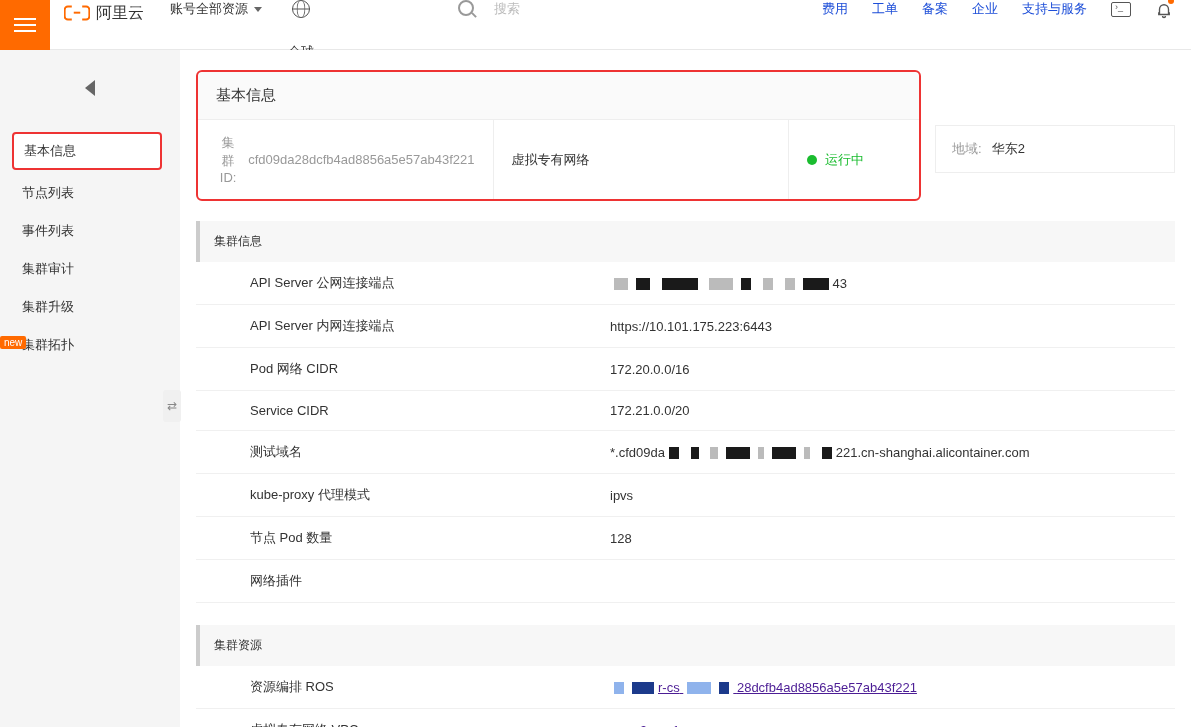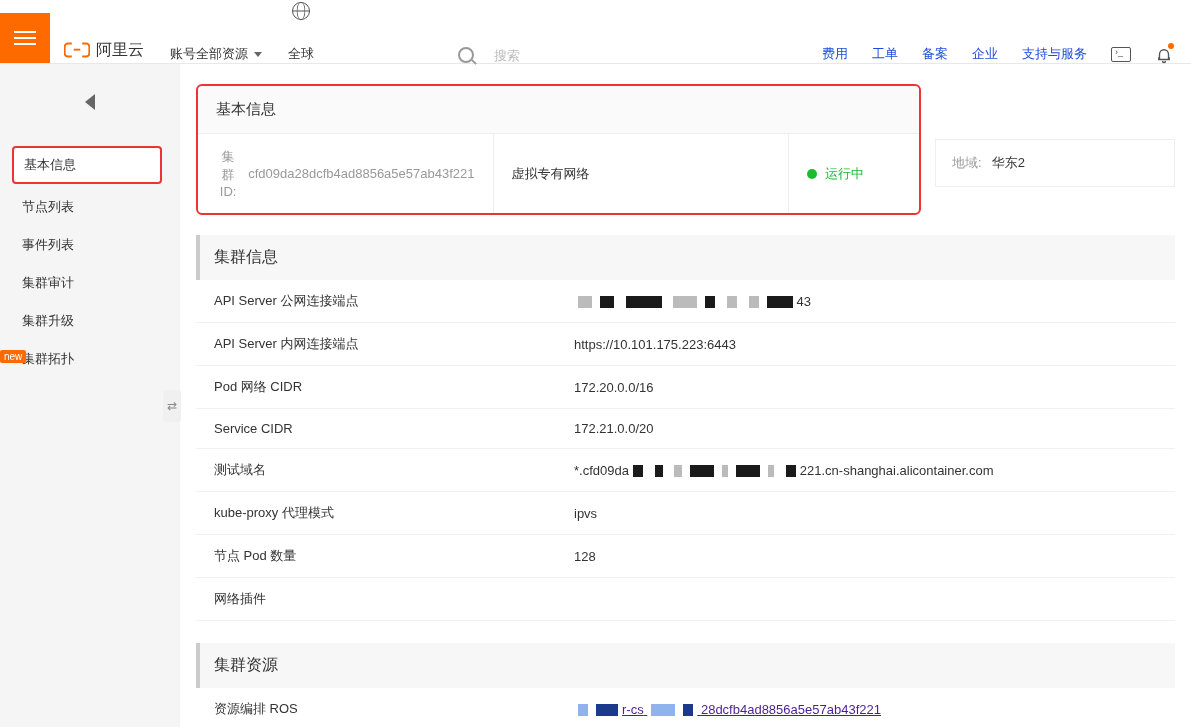--- a/index.html
+++ b/index.html
@@ -1,19 +1,19 @@
 <!DOCTYPE html>
 <html><head>
 <meta charset="utf-8">
 <style>
 * { margin: 0; padding: 0; box-sizing: border-box; font-family: -apple-system, "PingFang SC", "Microsoft YaHei", sans-serif; }
 body { background: #fff; color: #333; font-size: 13px; }
 
 
-.topbar { height: 64px; display: flex; align-items: flex-end; border-bottom: 1px solid #e8e8e8; }
+.topbar { height: 50px; display: flex; align-items: flex-start; border-bottom: 1px solid #e8e8e8; }
 .hamburger { width: 50px; height: 50px; background: #ff6a00; display: flex; align-items: center; justify-content: center; cursor: pointer; }
 .hamburger span { width: 22px; height: 2px; background: #fff; position: relative; }
 .hamburger span::before, .hamburger span::after { content: ""; position: absolute; left: 0; width: 22px; height: 2px; background: #fff; }
 .hamburger span::before { top: -6px; }
 .hamburger span::after { top: 6px; }
 .logo { display: flex; align-items: center; padding: 0 14px; gap: 4px; }
 .logo svg { width: 26px; height: 26px; }
 .logo-text { font-size: 16px; color: #333; margin-left: 2px; }
 .account-scope { padding: 0 12px; color: #333; display: flex; align-items: center; gap: 6px; cursor: pointer; }
 .caret-down { display: inline-block; width: 0; height: 0; border-left: 4px solid transparent; border-right: 4px solid transparent; border-top: 5px solid #666; }
@@ -51,23 +51,23 @@
 .card-head { padding:14px 18px; font-size:15px; background:#fafafa; border-bottom:1px solid #eee; border-radius:6px 6px 0 0; }
 .red-card-row { display:flex; }
 .red-card-cell { flex:1; padding:14px 18px; border-right:1px solid #eee; font-size:13px; display:flex; align-items:center; gap:8px;text-align:center; }
 .red-card-cell:last-child { border-right:none; }
 .muted { color:#999; }
 .status-dot { width:10px; height:10px; border-radius:50%; background:#1abc2f; }
 .status-text { color:#1abc2f; }
 .region-box { width:240px; border:1px solid #eee; padding:14px 16px; display:flex; align-items:center; gap:10px; margin-top:55px; height:48px; }
 
 .section { margin-bottom:22px; }
-.section-head { border-left:4px solid #ccc; background:#f7f7f7; padding:12px 14px; font-size:16px; }
+.section-head { border-left:4px solid #ccc; background:#f7f7f7; padding:12px 14px; font-size:12px; }
 .info-row { display:flex; border-bottom:1px solid #f0f0f0; padding:12px 18px; align-items:center; }
-.info-label { width:360px; color:#333; }
+.info-label { width:360px; color:#333;margin-left:36px; }
 .info-value { flex:1; color:#333; }
 .info-value a, .link { color:#4c1d95; }
 .redacted { display:inline-block; height:12px; vertical-align:middle; margin:0 4px; }
 .r-dark { background:#1a1a1a; }
 .r-light { background:#bbb; }
 .r-blue-d { background:#1c3a8b; }
 .r-blue-l { background:#8fb3ec; }
 </style>
 </head>
 <body>

